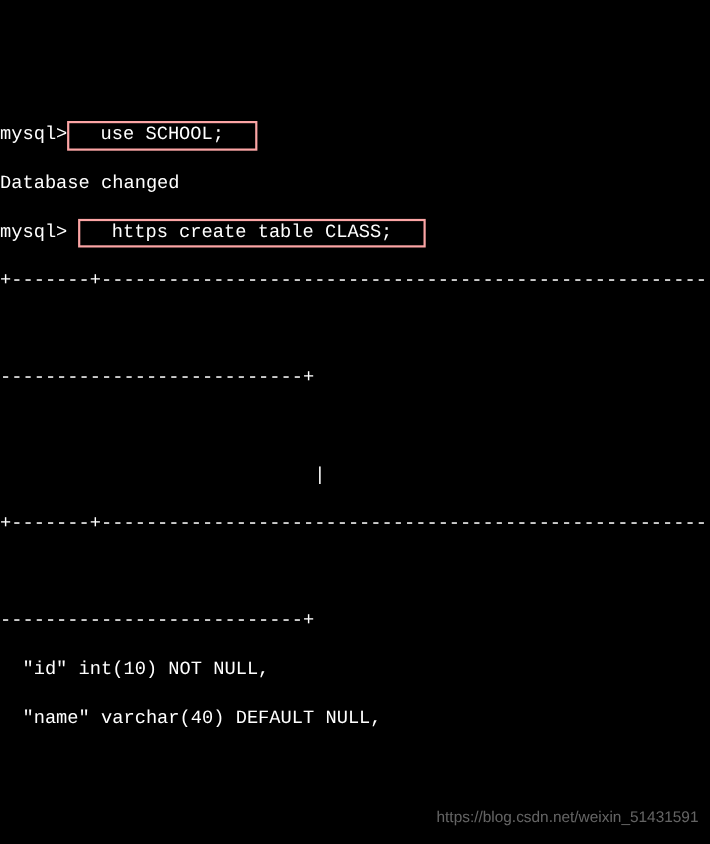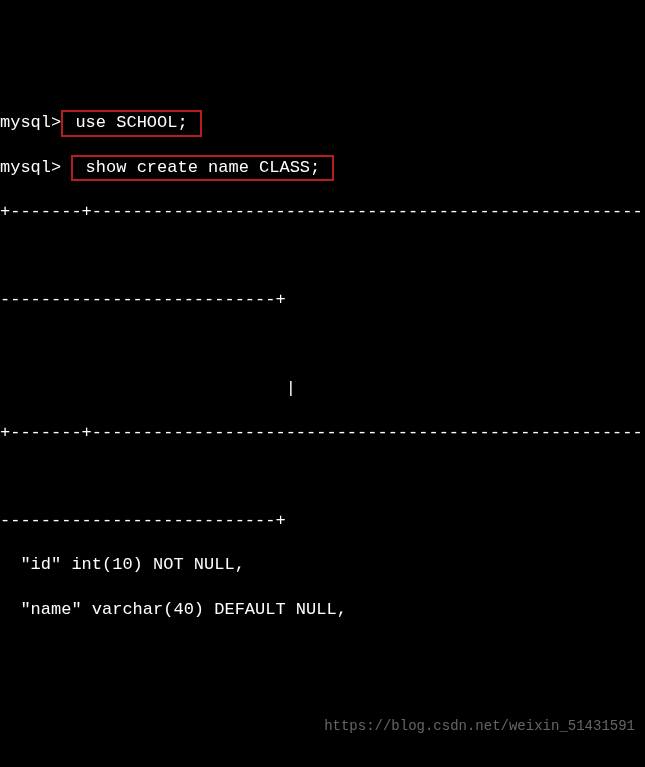--- a/index.html
+++ b/index.html
@@ -19,42 +19,43 @@
       position: relative;
       white-space: pre;
     }
     .terminal {
       padding: 2px 0;
     }
     .line {
       min-height: 22px;
     }
     .highlight-red {
-      border: 2px solid #b91c1c;
+      border: 2px solid #fca5a5;
       display: inline-block;
-      padding: 0 2px;
+      padding: 0 18px;
       margin: -2px 0;
     }
     .watermark {
       position: absolute;
-      bottom: 32px;
+      bottom: 16px;
       right: 10px;
       color: rgba(200, 200, 200, 0.5);
       font-size: 14px;
-      font-family: Liberation Mono, monospace;
+      font-family: Liberation Sans, sans-serif;
     }
   </style>
 </head>
 <body>
 
 
 
 <div class="terminal">
 <div class="line"><span>mysql&gt;</span><span class="highlight-red"> use SCHOOL; </span></div>
-<div class="line"><span>mysql&gt;</span> <span class="highlight-red"> show create name CLASS; </span></div>
+<div class="line">Database changed</div>
+<div class="line"><span>mysql&gt;</span> <span class="highlight-red"> https create table CLASS; </span></div>
 <div class="line">+-------+--------------------------------------------------------</div>
 <div class="line"> </div>
 <div class="line">---------------------------+</div>
 <div class="line"> </div>
 <div class="line">                            |</div>
 <div class="line">+-------+--------------------------------------------------------</div>
 <div class="line"> </div>
 <div class="line">---------------------------+</div>
 <div class="line">  "id" int(10) NOT NULL,</div>
 <div class="line">  "name" varchar(40) DEFAULT NULL,</div>

